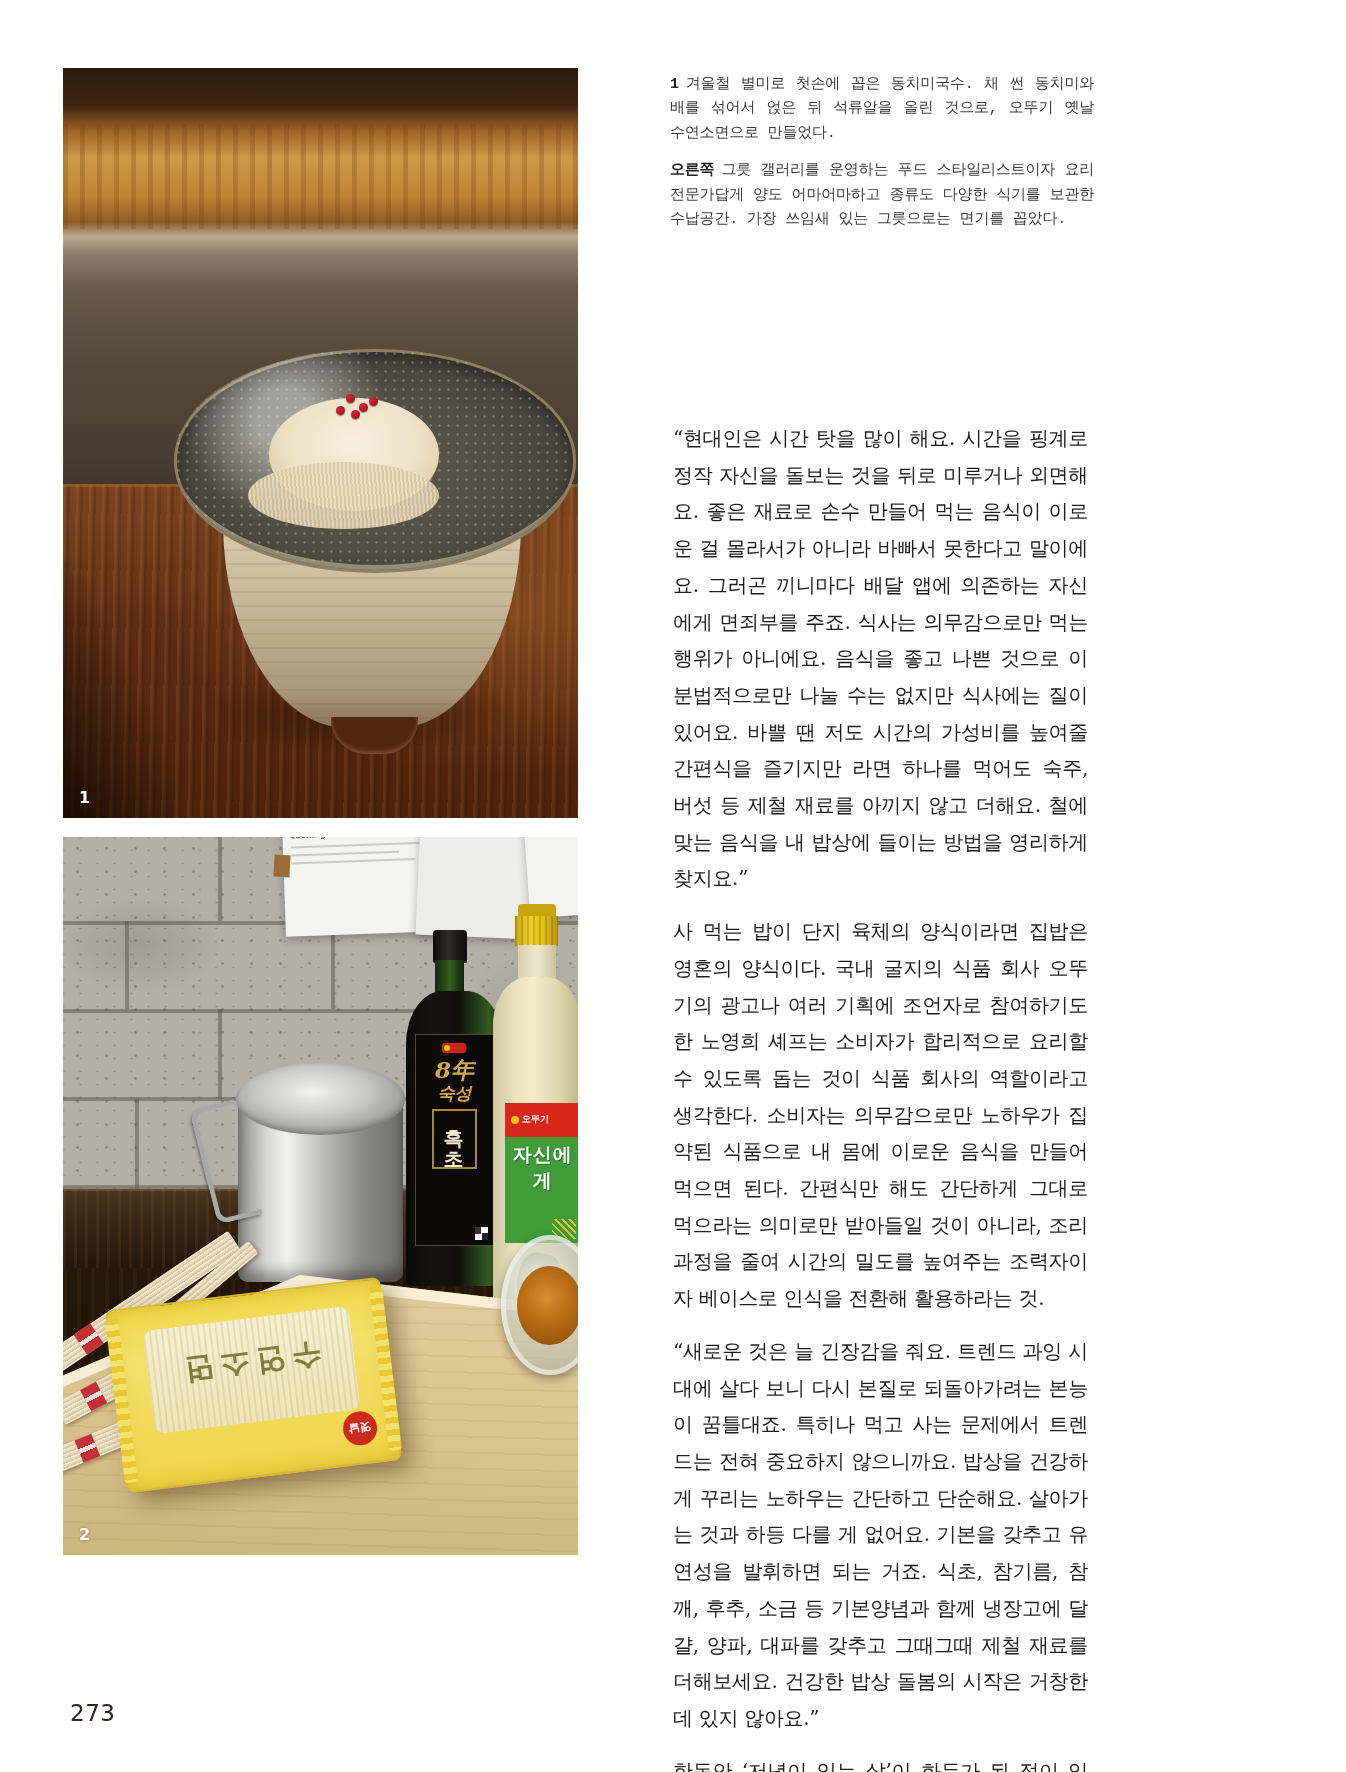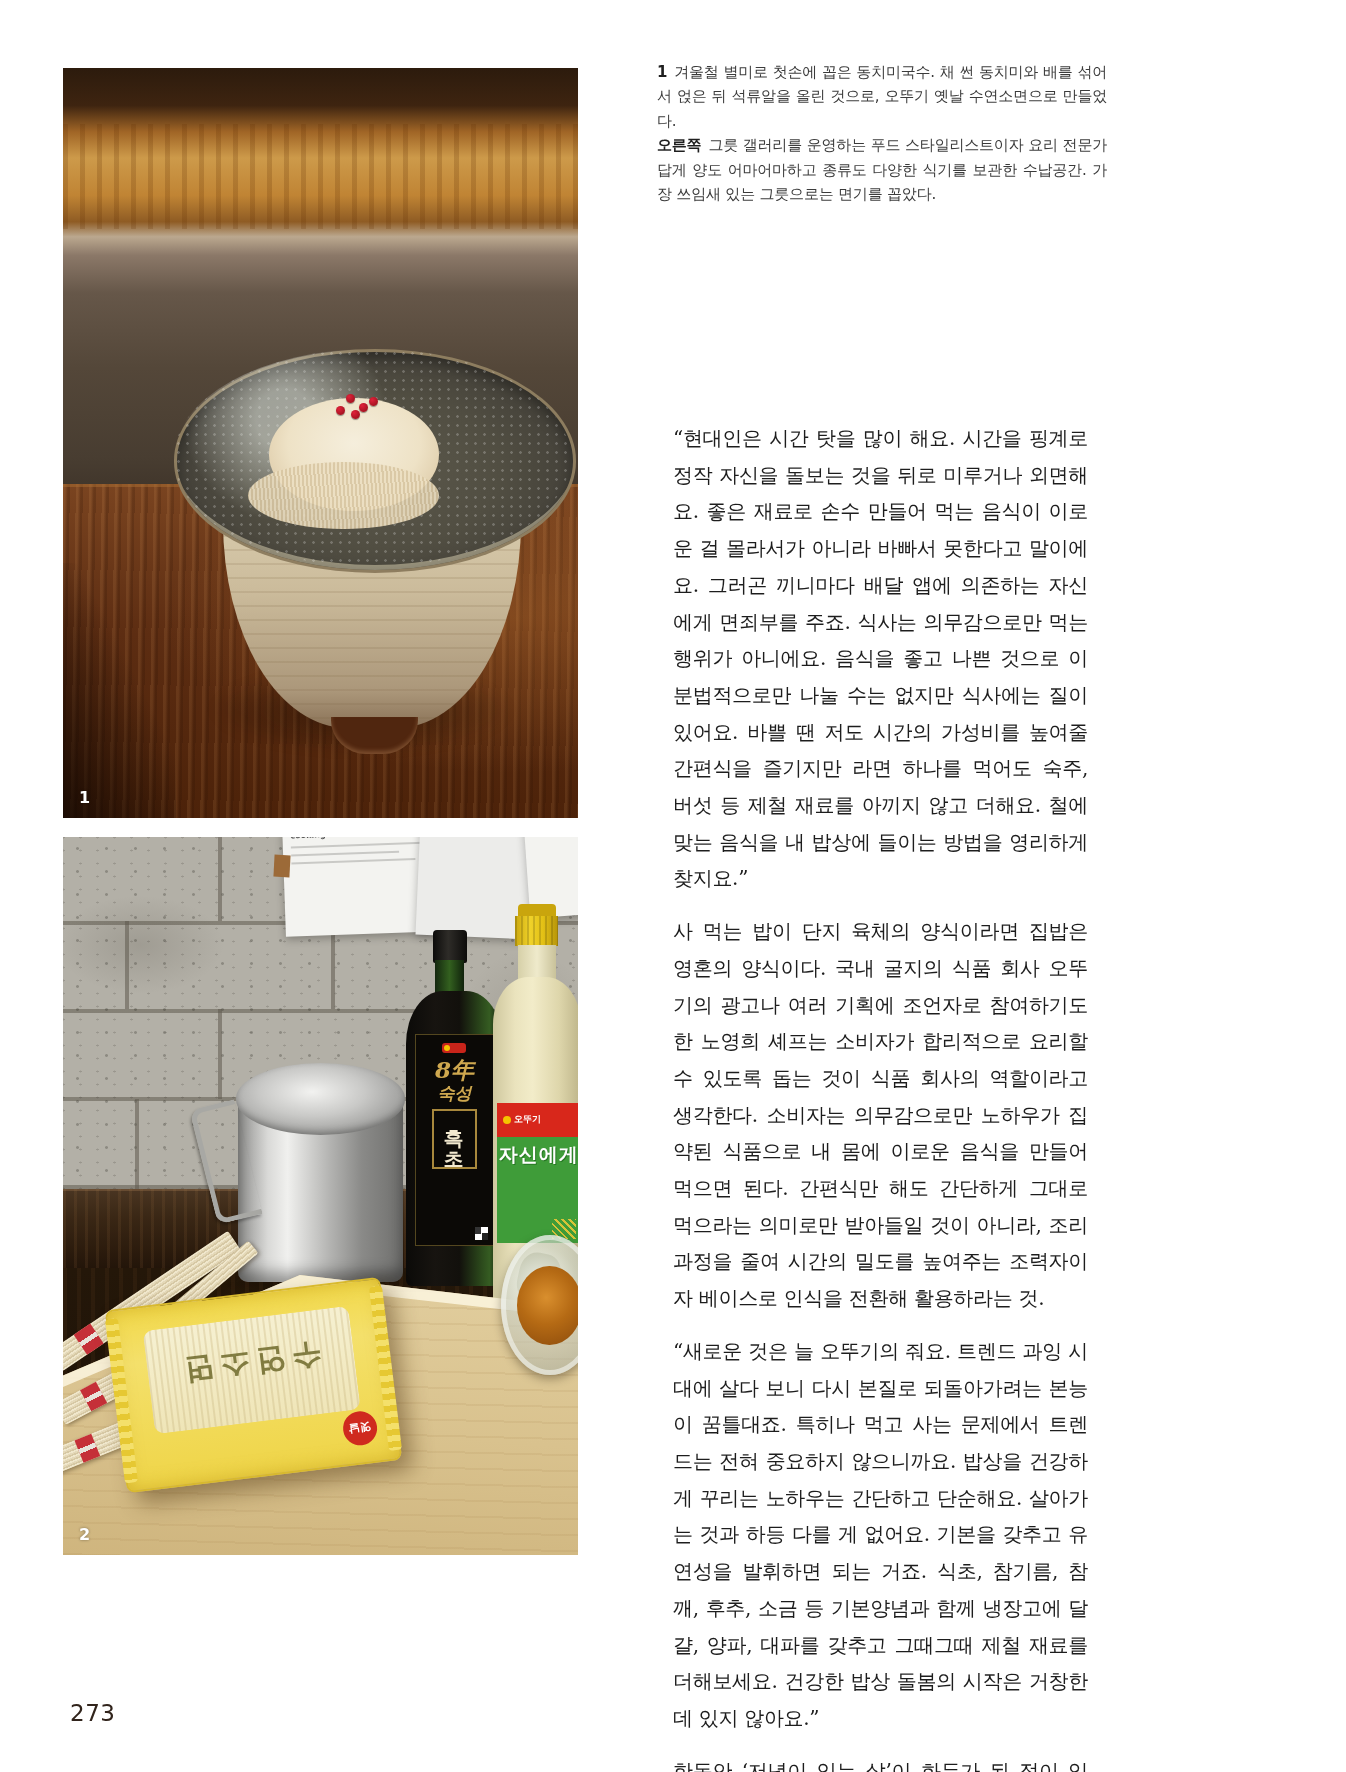--- a/index.html
+++ b/index.html
@@ -99,21 +99,21 @@
      background:conic-gradient(#fff 0 25%,#222 25% 50%,#fff 50% 75%,#333 75%);}
   .rv-captop{left:88.3%;top:9.3%;width:7.4%;height:2%;background:#c9a50d;border-radius:4px 4px 0 0;}
   .rv-cap{left:87.8%;top:11%;width:8.4%;height:4.2%;
      background-image:repeating-linear-gradient(90deg,rgba(0,0,0,.15) 0 2px,transparent 2px 6px),
        linear-gradient(90deg,#caa70e 0,#f0d22a 35%,#e3c115 65%,#b6940a 100%);}
   .rv-neck{left:88.3%;top:15%;width:7.4%;height:5%;
      background:linear-gradient(90deg,#d6d0a8,#efeacb 50%,#c9c29a);}
   .rv-body{left:83.5%;top:19.5%;width:17%;height:47.5%;overflow:hidden;
      border-radius:40% 40% 8px 8px/14% 14% 8px 8px;
      background:linear-gradient(90deg,#cfc79e 0%,#eae3bd 25%,#f2ecc9 45%,#ded6ab 75%,#bdb489 100%);}
-  .rv-label{position:absolute;left:4px;right:0;top:37%;height:41%;background:#3f9c39;}
+  .rv-label{position:absolute;left:12px;right:0;top:37%;height:41%;background:#3f9c39;}
   .rv-redband{height:24%;background:#d8271b;display:flex;align-items:center;gap:3px;padding-left:6px;}
   .rv-dot{width:8px;height:8px;border-radius:50%;background:#f5c400;}
   .rv-brand{color:#fff;font-size:9px;font-weight:bold;}
   .rv-name{color:#fff;font-weight:bold;font-size:19px;text-align:center;letter-spacing:1px;margin-top:5px;
      text-shadow:1px 1px 0 rgba(0,60,0,.4);}
   .rv-wheat{position:absolute;right:5px;bottom:4px;width:24px;height:20px;opacity:.9;
      background:repeating-linear-gradient(45deg,#e8c838 0 2px,transparent 2px 5px);}
   .rv-kelp{position:absolute;left:28%;top:81%;width:48%;height:15%;background:#8f8d56;
      border-radius:40%;transform:rotate(12deg);opacity:.8;}
   .board{inset:0;clip-path:polygon(0 75%,46% 61%,100% 65.5%,100% 100%,0 100%);
@@ -142,21 +142,21 @@
      background:radial-gradient(circle at 40% 35%,rgba(240,244,238,.95) 0%,rgba(205,210,198,.7) 35%,
        rgba(190,196,186,.55) 60%,rgba(160,165,150,.65) 100%);
      box-shadow:inset 0 0 0 5px rgba(248,250,245,.55),0 4px 10px rgba(30,20,5,.35);}
   .gbowl-liquid{position:absolute;left:17%;top:22%;width:66%;height:56%;border-radius:50%;
      background:radial-gradient(circle at 45% 40%,#d98f2e 0%,#b56a14 45%,#8a4a0c 100%);}
   .shadow-e{background:radial-gradient(ellipse,rgba(8,4,1,.5),transparent 70%);filter:blur(3px);}
 
   
   #captions{position:absolute;left:657px;top:60px;width:450px;font-size:15px;line-height:24.4px;
      color:#3b3b3b;text-align:justify;word-break:break-all;letter-spacing:-.2px;}
-  #captions p{margin:0;}
+  #captions p{margin:13px;font-family:Liberation Mono, monospace;}
   .cap-label{font-weight:bold;color:#1f1f1f;margin-right:7px;}
   #bodytext{position:absolute;left:657px;top:404px;width:447px;font-family:"DejaVu Serif",serif;
      font-size:20px;line-height:36.7px;color:#1d1d1d;text-align:justify;word-break:break-all;
      letter-spacing:-.3px;}
   #bodytext p{margin:16px;}
   #pagenum{position:absolute;left:70px;top:1700px;font-size:23px;color:#31241c;letter-spacing:.5px;}
 </style>
 </head>
 <body>
 
@@ -270,18 +270,18 @@
   </div>
 
   <div id="captions">
     <p><strong class="cap-label">1</strong><span>겨울철 별미로 첫손에 꼽은 동치미국수. 채 썬 동치미와 배를 섞어서 얹은 뒤 석류알을 올린 것으로, 오뚜기 옛날 수연소면으로 만들었다.</span></p>
     <p><strong class="cap-label">오른쪽</strong><span>그릇 갤러리를 운영하는 푸드 스타일리스트이자 요리 전문가답게 양도 어마어마하고 종류도 다양한 식기를 보관한 수납공간. 가장 쓰임새 있는 그릇으로는 면기를 꼽았다.</span></p>
   </div>
 
   <div id="bodytext">
     <p>“현대인은 시간 탓을 많이 해요. 시간을 핑계로 정작 자신을 돌보는 것을 뒤로 미루거나 외면해요. 좋은 재료로 손수 만들어 먹는 음식이 이로운 걸 몰라서가 아니라 바빠서 못한다고 말이에요. 그러곤 끼니마다 배달 앱에 의존하는 자신에게 면죄부를 주죠. 식사는 의무감으로만 먹는 행위가 아니에요. 음식을 좋고 나쁜 것으로 이분법적으로만 나눌 수는 없지만 식사에는 질이 있어요. 바쁠 땐 저도 시간의 가성비를 높여줄 간편식을 즐기지만 라면 하나를 먹어도 숙주, 버섯 등 제철 재료를 아끼지 않고 더해요. 철에 맞는 음식을 내 밥상에 들이는 방법을 영리하게 찾지요.”</p>
     <p>사 먹는 밥이 단지 육체의 양식이라면 집밥은 영혼의 양식이다. 국내 굴지의 식품 회사 오뚜기의 광고나 여러 기획에 조언자로 참여하기도 한 노영희 셰프는 소비자가 합리적으로 요리할 수 있도록 돕는 것이 식품 회사의 역할이라고 생각한다. 소비자는 의무감으로만 노하우가 집약된 식품으로 내 몸에 이로운 음식을 만들어 먹으면 된다. 간편식만 해도 간단하게 그대로 먹으라는 의미로만 받아들일 것이 아니라, 조리 과정을 줄여 시간의 밀도를 높여주는 조력자이자 베이스로 인식을 전환해 활용하라는 것.</p>
-    <p>“새로운 것은 늘 오뚜기의 줘요. 트렌드 과잉 시대에 살다 보니 다시 본질로 되돌아가려는 본능이 꿈틀대죠. 특히나 먹고 사는 문제에서 트렌드는 전혀 중요하지 않으니까요. 밥상을 건강하게 꾸리는 노하우는 간단하고 단순해요. 살아가는 것과 하등 다를 게 없어요. 기본을 갖추고 유연성을 발휘하면 되는 거죠. 식초, 참기름, 참깨, 후추, 소금 등 기본양념과 함께 냉장고에 달걀, 양파, 대파를 갖추고 그때그때 제철 재료를 더해보세요. 건강한 밥상 돌봄의 시작은 거창한 데 있지 않아요.”</p>
+    <p>“새로운 것은 늘 긴장감을 줘요. 트렌드 과잉 시대에 살다 보니 다시 본질로 되돌아가려는 본능이 꿈틀대죠. 특히나 먹고 사는 문제에서 트렌드는 전혀 중요하지 않으니까요. 밥상을 건강하게 꾸리는 노하우는 간단하고 단순해요. 살아가는 것과 하등 다를 게 없어요. 기본을 갖추고 유연성을 발휘하면 되는 거죠. 식초, 참기름, 참깨, 후추, 소금 등 기본양념과 함께 냉장고에 달걀, 양파, 대파를 갖추고 그때그때 제철 재료를 더해보세요. 건강한 밥상 돌봄의 시작은 거창한 데 있지 않아요.”</p>
     <p>한동안 ‘저녁이 있는 삶’이 화두가 된 적이 있다. 그 의미를 되새겨봐야 할 요즘이다. 저녁이 있는 삶이란 일과를 마치고 홀로 혹은 가족이 모여 따뜻한 집밥을 먹고 휴식을 취하고 정을 나누는 ‘영혼이 있는 삶’을 말하는 것이기도 할 터. 몸은 비대해져가는데 영혼은 메말라가는 시대. 나는, 우리 가족은 과연 행복한 식사로 영혼이 있는 삶을 살고 있는가? 몸과 영혼을 살찌울 집밥을 다시금 돌아봐야 할 시기다. ●</p>
   </div>
 
   <div id="pagenum">273</div>
 </div>
 
 </body></html>

